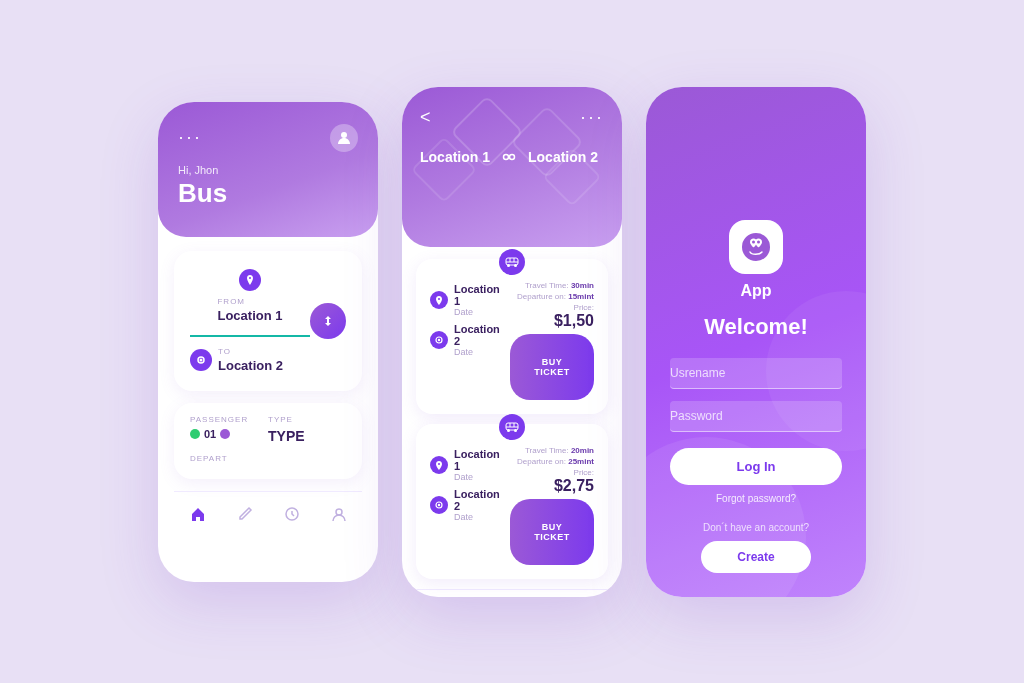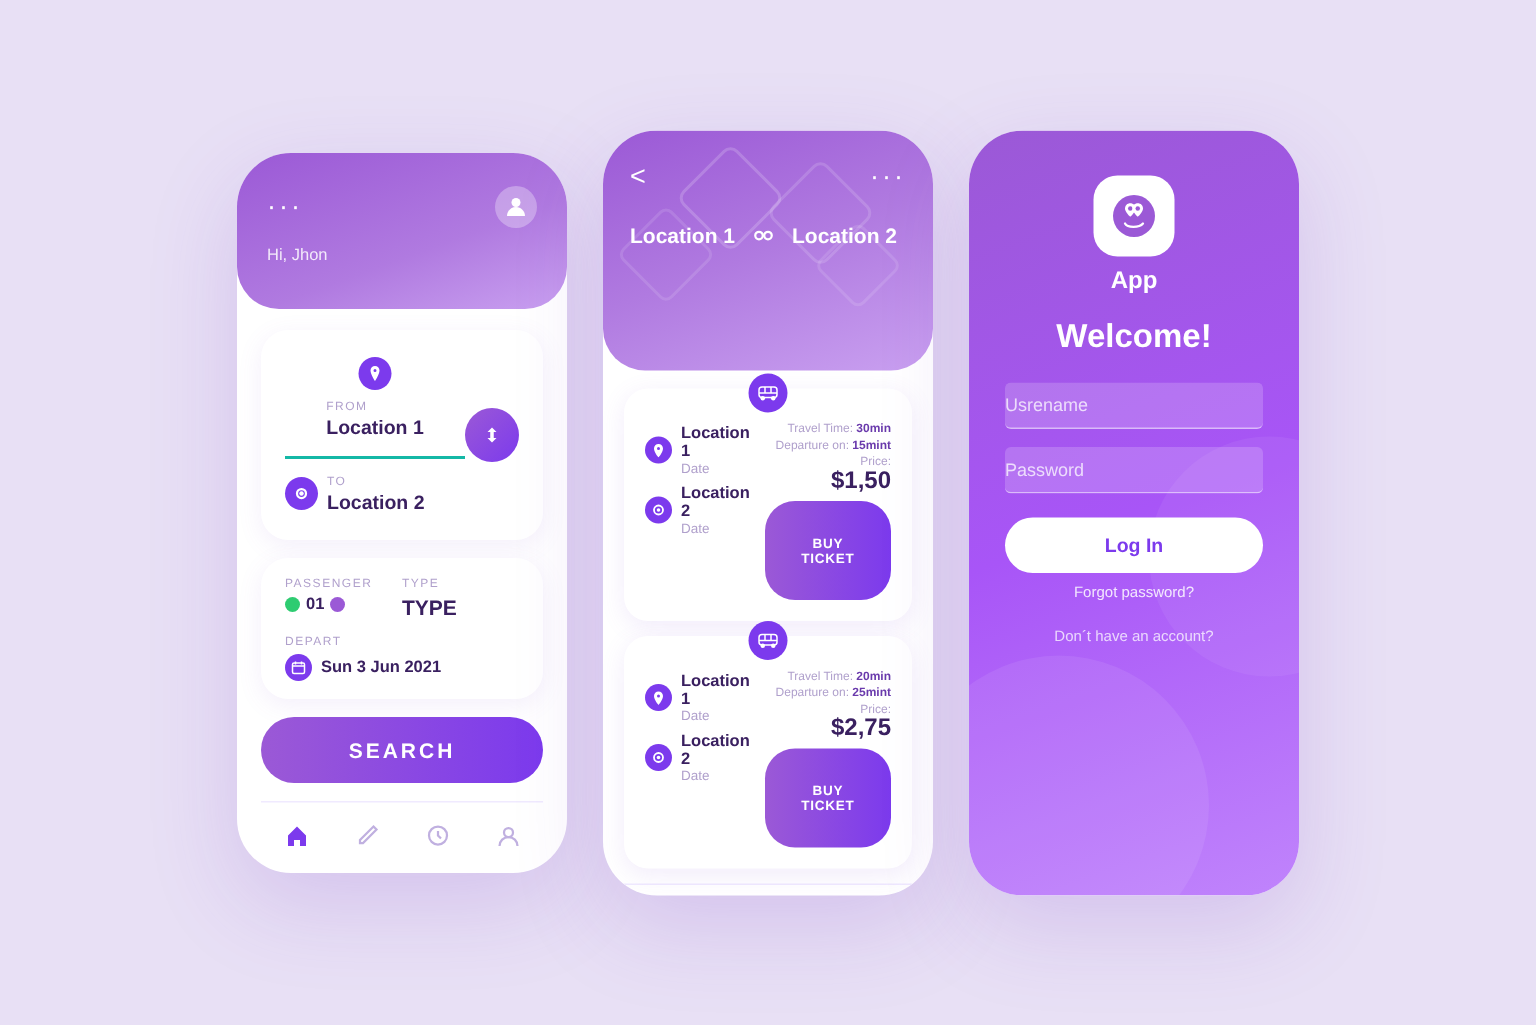--- a/index.html
+++ b/index.html
@@ -244,20 +244,21 @@
     
     .s3-bg {
       background: linear-gradient(160deg, #9b59d6 0%, #a855f7 50%, #c084fc 100%);
       height: 100%;
       display: flex;
       flex-direction: column;
       align-items: center;
       padding: 30px 24px 24px;
       position: relative;
       overflow: hidden;
+      justify-content: flex-end;
     }
     .s3-blob {
       position: absolute;
       bottom: -40px;
       left: -40px;
       width: 200px;
       height: 200px;
       background: rgba(255,255,255,0.08);
       border-radius: 50%;
     }
@@ -336,20 +337,21 @@
       <div class="s1-top-bar">
         <span class="dots-icon">···</span>
         <div class="avatar-icon">
           <svg viewBox="0 0 16 16" fill="white">
               <circle cx="8" cy="5" r="3"></circle>
               <path d="M2 14c0-3.3 2.7-6 6-6s6 2.7 6 6" fill="white"></path>
             </svg>
         </div>
       </div>
       <div class="s1-greeting">Hi, Jhon</div>
+      <div class="s1-title">Bus</div>
     </div>
 
     <div class="s1-body">
       
       <div class="s1-card">
         <div class="s1-route-row">
           <div class="s1-route-fields">
             <div class="s1-field-from">
               <div class="s1-from-icon">
                 <svg width="12" height="12" viewBox="0 0 12 12" fill="white">
@@ -394,36 +396,24 @@
               <span class="dot-purple"></span>
             </div>
           </div>
           <div class="s1-info-col">
             <div class="s1-info-label">TYPE</div>
             <div class="s1-type-value">TYPE</div>
           </div>
         </div>
         <div>
           <div class="s1-info-label">DEPART</div>
-          <div class="s1-depart-row">
-            <div class="s1-depart-icon">
-              <svg width="10" height="10" viewBox="0 0 10 10" fill="white">
-                  <rect x="1" y="2" width="8" height="7" rx="1" fill="none" stroke="white" stroke-width="1"></rect>
-                  <line x1="1" y1="4" x2="9" y2="4" stroke="white" stroke-width="1"></line>
-                  <line x1="3" y1="1" x2="3" y2="3" stroke="white" stroke-width="1"></line>
-                  <line x1="7" y1="1" x2="7" y2="3" stroke="white" stroke-width="1"></line>
-                </svg>
-            </div>
-            <span class="s1-info-value">Sun 3 Jun 2021</span>
-          </div>
         </div>
       </div>
 
       
-      <button class="s1-search-btn">SEARCH</button>
 
       
       <div class="s1-nav">
         <div class="nav-icon active">
           <svg width="18" height="18" viewBox="0 0 18 18" fill="#7c3aed">
               <path d="M3 9l6-6 6 6v7H11v-4H7v4H3z"></path>
             </svg>
         </div>
         <div class="nav-icon">
           <svg width="18" height="18" viewBox="0 0 18 18" fill="none" stroke="#c0b0e0" stroke-width="1.5">
@@ -616,16 +606,17 @@
       <div class="s3-app-name">App</div>
       <div class="s3-welcome">Welcome!</div>
 
       <input class="s3-input" type="text" placeholder="Usrename" style="">
       <input class="s3-input" type="password" placeholder="Password" style="">
 
       <button class="s3-login-btn">Log In</button>
       <div class="s3-forgot">Forgot password?</div>
 
       <div class="s3-no-account">Don´t have an account?</div>
+      <button class="s3-create-btn">Create</button>
     </div>
   </div>
 
 </div>
 
 </body></html>

